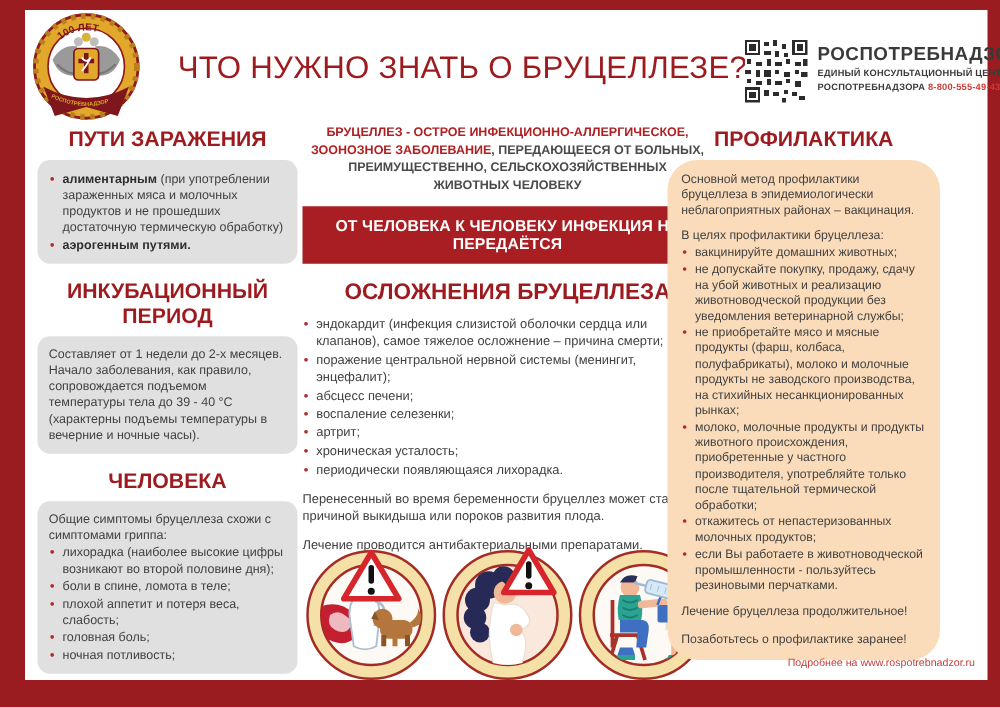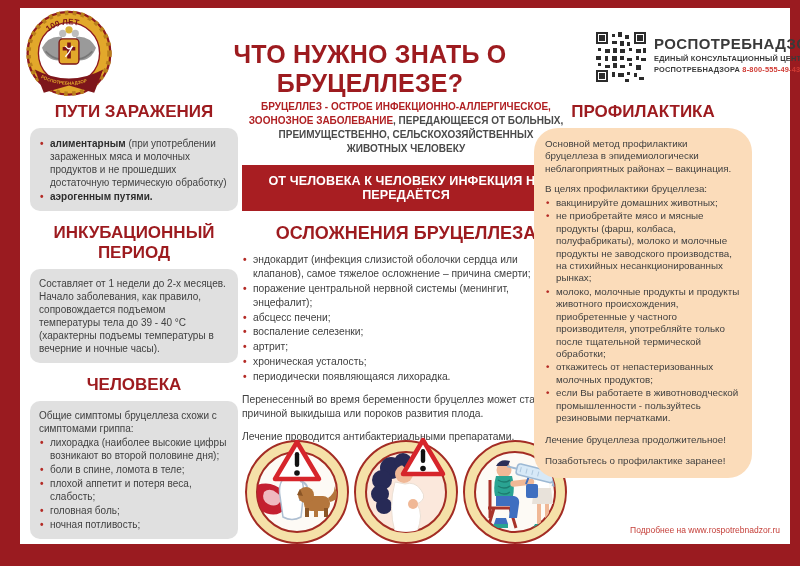--- a/index.html
+++ b/index.html
@@ -4,21 +4,21 @@
 <style>
   * { margin:0; padding:0; box-sizing:border-box; }
   html,body { width:800px; height:566px; overflow:hidden; }
   body { font-family:"Liberation Sans", sans-serif; }
   .page { position:relative; width:800px; height:566px; background:#9a1b20; }
   .inner { position:absolute; left:20px; top:8px; width:770px; height:536px; background:#ffffff; }
 
   
   .emblem { position:absolute; left:4px; top:2px; width:90px; height:90px; }
   .main-title { position:absolute; left:120px; top:32px; width:460px; text-align:center;
-                font-size:25px; font-weight:bold; color:#9d1b1f; letter-spacing:0.2px; }
+                font-size:25px; font-weight:normal; color:#9d1b1f; letter-spacing:0.2px; }
   .agency-block { position:absolute; left:576px; top:24px; width:192px; display:flex; gap:8px; align-items:flex-start; }
   .qr { width:50px; height:50px; flex:0 0 auto; }
   .agency-text { padding-top:3px; }
   .agency-name { font-size:15px; font-weight:bold; color:#3a3a3a; letter-spacing:0.4px; }
   .agency-line { font-size:7.4px; font-weight:bold; color:#3a3a3a; margin-top:2px; letter-spacing:0.2px; }
   .agency-phone { color:#d03a33; }
 
   
   .col { position:absolute; top:92px; }
   .left-col  { left:10px;  width:208px; }
@@ -321,20 +321,21 @@
 
     <div class="col right-col">
       <div class="col-heading">ПРОФИЛАКТИКА</div>
       <div class="peachbox">
         <div class="para">Основной метод профилактики бруцеллеза в эпидемиологически неблагоприятных районах – вакцинация.</div>
         <div>В целях профилактики бруцеллеза:</div>
         <ul class="blist">
 
             <li><span>вакцинируйте домашних животных;</span></li>
 
+            <li><span>не допускайте покупку, продажу, сдачу на убой животных и реализацию животноводческой продукции без уведомления ветеринарной службы;</span></li>
 
             <li><span>не приобретайте мясо и мясные продукты (фарш, колбаса, полуфабрикаты), молоко и молочные продукты не заводского производства, на стихийных несанкционированных рынках;</span></li>
 
             <li><span>молоко, молочные продукты и продукты животного происхождения, приобретенные у частного производителя, употребляйте только после тщательной термической обработки;</span></li>
 
             <li><span>откажитесь от непастеризованных молочных продуктов;</span></li>
 
             <li><span>если Вы работаете в животноводческой промышленности - пользуйтесь резиновыми перчатками.</span></li>
           </ul>
         <div class="note2">Лечение бруцеллеза продолжительное!</div>

